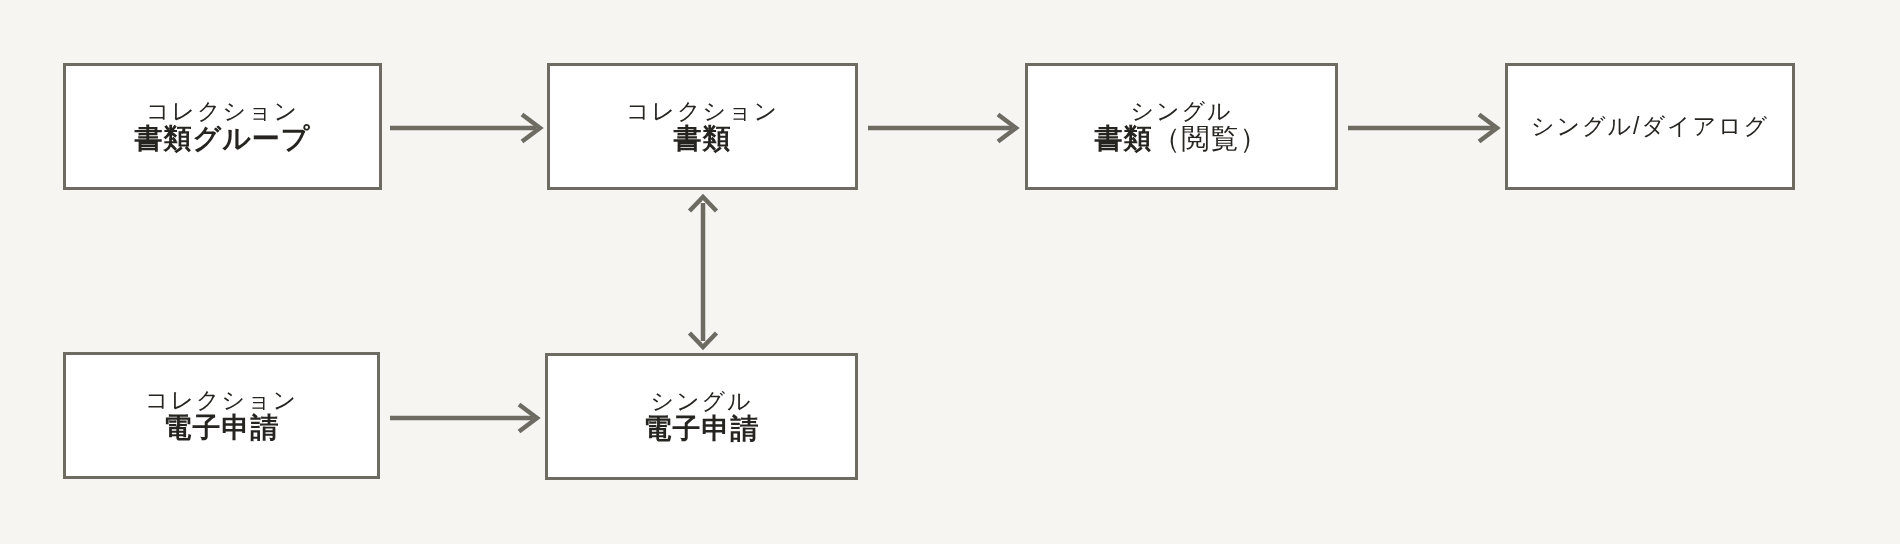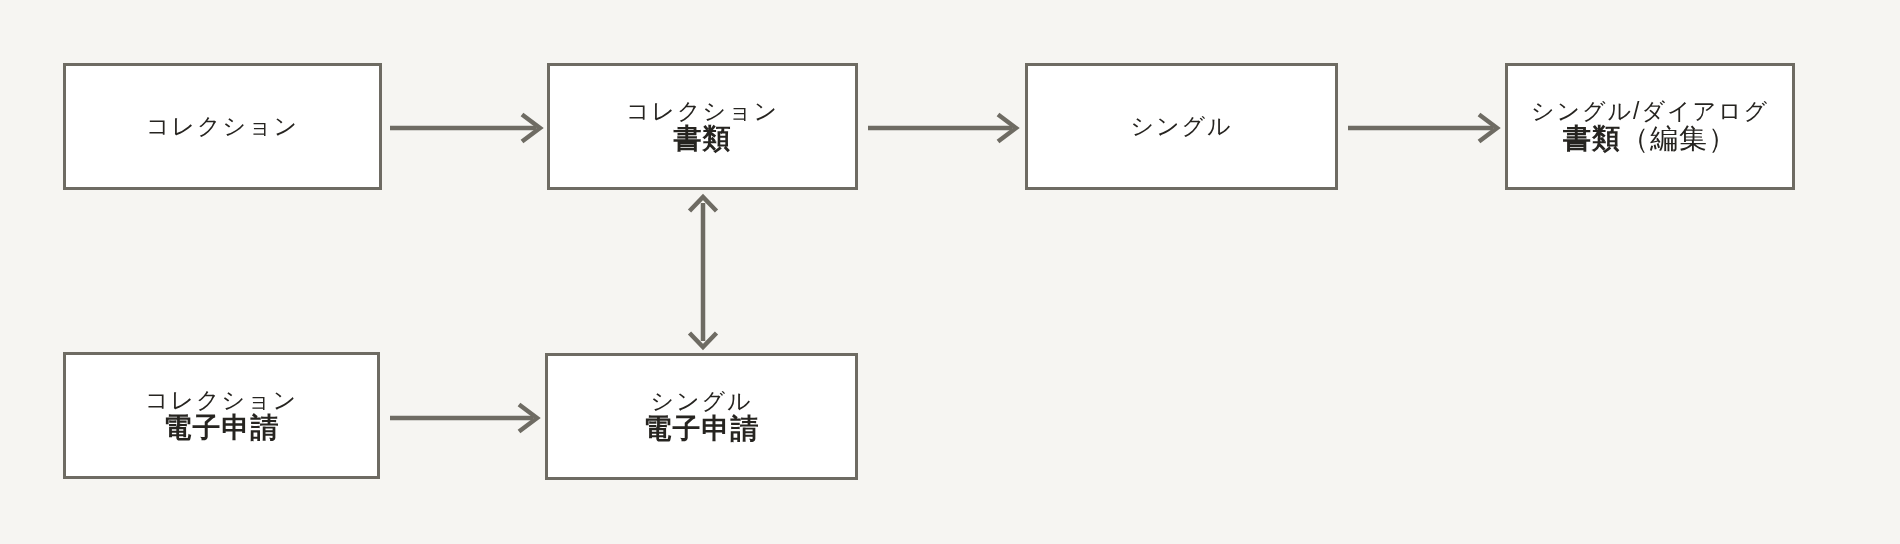--- a/index.html
+++ b/index.html
@@ -81,34 +81,35 @@
     </g>
     <g>
       <line class="edge" x1="703" y1="203" x2="703" y2="341"></line>
       <polyline class="edge" points="689.5,211 703,197 716.5,211"></polyline>
       <polyline class="edge" points="689.5,333 703,347 716.5,333"></polyline>
     </g>
   </svg>
 
   <div class="node" style="left:63px; top:63px; width:319px; height:127px">
     <span class="type">コレクション</span>
+    <span class="name"><b>書類グループ</b><span class="suffix"></span></span>
   </div>
 
   <div class="node" style="left:547px; top:63px; width:311px; height:127px">
     <span class="type">コレクション</span>
     <span class="name"><b>書類</b><span class="suffix"></span></span>
   </div>
 
   <div class="node" style="left:1025px; top:63px; width:313px; height:127px">
     <span class="type">シングル</span>
+    <span class="name"><b>書類</b><span class="suffix">（閲覧）</span></span>
   </div>
 
   <div class="node" style="left:1505px; top:63px; width:290px; height:127px">
     <span class="type">シングル/ダイアログ</span>
-    <span class="name"><b>書類</b><span class="suffix">（編集）</span></span>
   </div>
 
   <div class="node" style="left:63px; top:352px; width:317px; height:127px">
     <span class="type">コレクション</span>
     <span class="name"><b>電子申請</b><span class="suffix"></span></span>
   </div>
 
   <div class="node" style="left:545px; top:353px; width:313px; height:127px">
     <span class="type">シングル</span>
     <span class="name"><b>電子申請</b><span class="suffix"></span></span>

